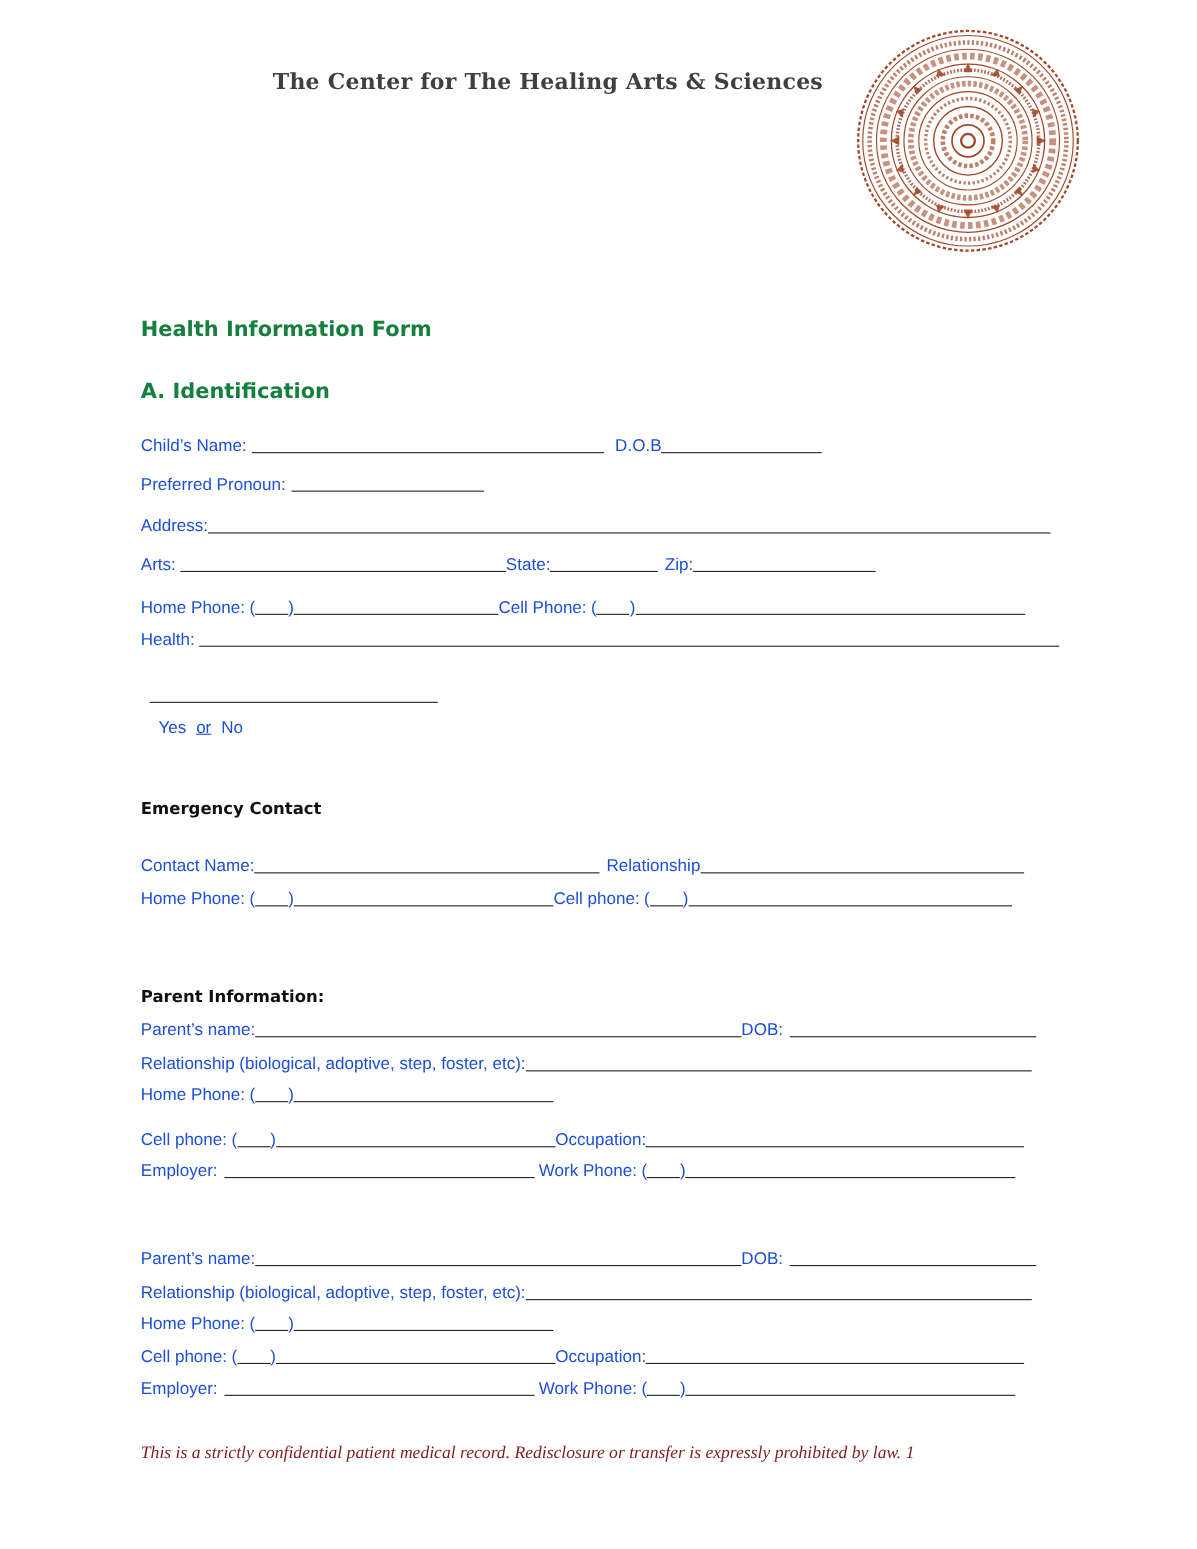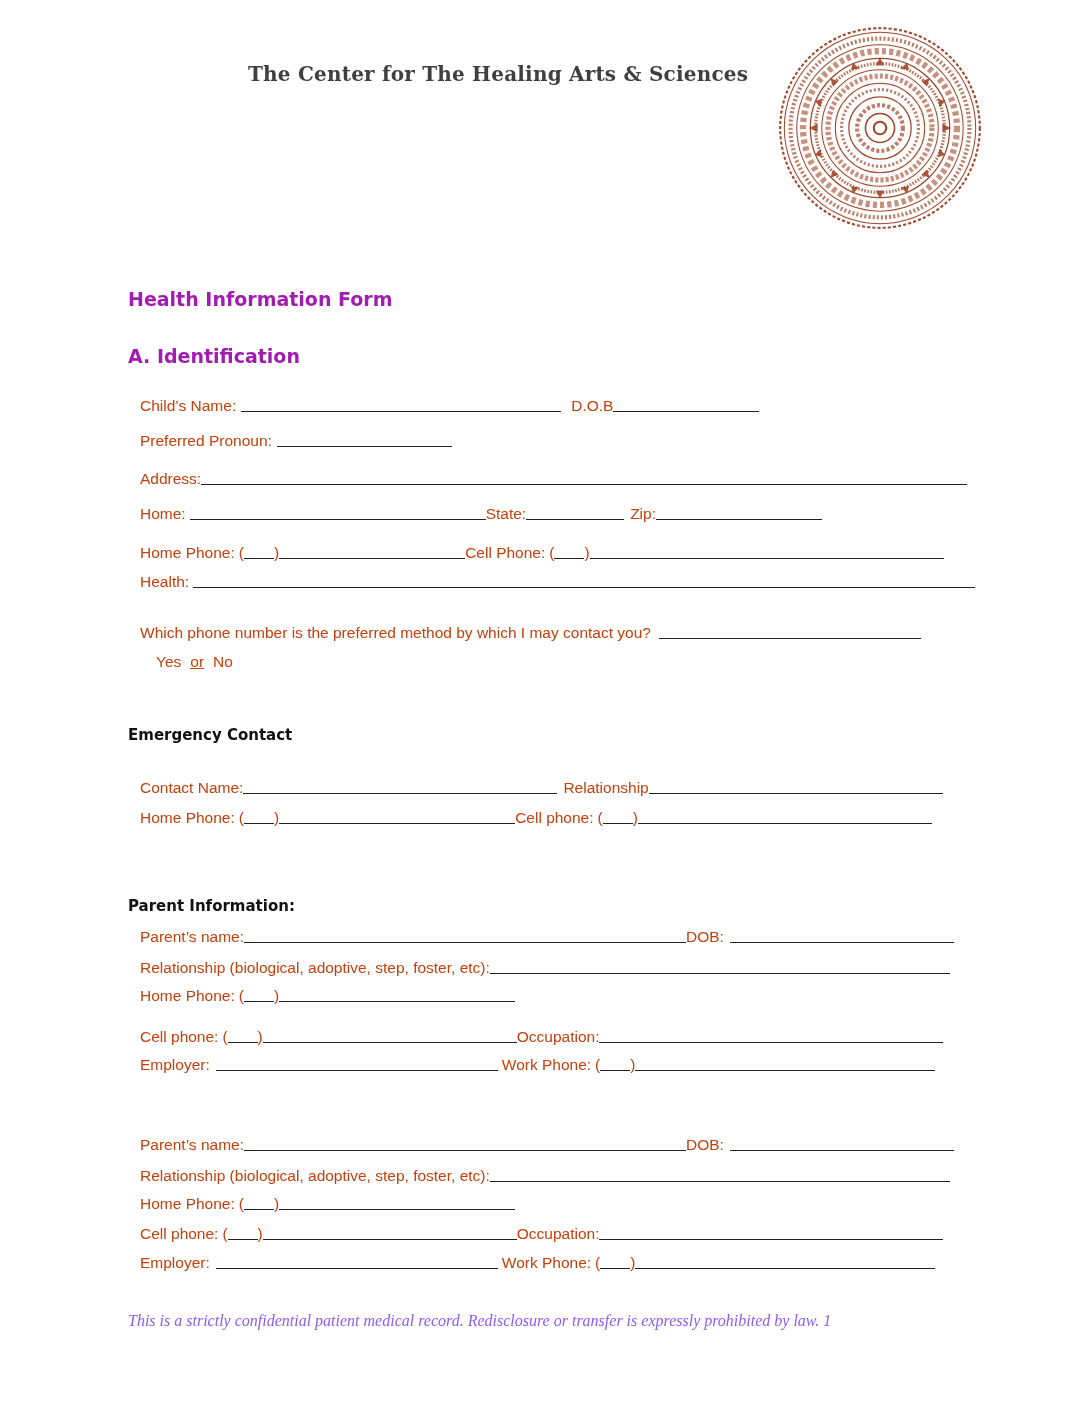--- a/index.html
+++ b/index.html
@@ -1,27 +1,27 @@
 <!DOCTYPE html>
 <html><head>
 <meta charset="utf-8">
 <style>
   html, body { margin: 0; padding: 0; background: #ffffff; }
   body { width: 1088px; height: 1408px; position: relative; overflow: hidden; font-family: "Liberation Sans", sans-serif; color: #1a1a1a; }
   .abs { position: absolute; white-space: nowrap; }
   .org-title { left: 248px; top: 62px; font-family: "DejaVu Serif", serif; font-weight: bold; font-size: 20px; color: #3f3f3f; letter-spacing: 0.2px; }
   .mandala { left: 776px; top: 24px; width: 208px; height: 208px; }
-  .h1 { left: 128px; font-family: "DejaVu Sans", sans-serif; font-weight: bold; font-size: 19px; color: #a21caf; }
+  .h1 { left: 128px; font-family: "DejaVu Sans", sans-serif; font-weight: bold; font-size: 19px; color: #15803d; }
   .h2 { left: 128px; font-family: "DejaVu Sans", sans-serif; font-weight: bold; font-size: 15px; color: #111; }
-  .row { left: 140px; font-size: 15.5px; color: #c2410c; display: flex; align-items: flex-end; height: 22px; }
+  .row { left: 128px; font-size: 15.5px; color: #1d4ed8; display: flex; align-items: flex-end; height: 22px; }
   .lbl { white-space: nowrap; }
   .blank { display: inline-block; border-bottom: 1.5px solid #222; height: 16px; margin-bottom: 3px; }
   .paren { white-space: nowrap; }
   .paren .pb { display: inline-block; width: 30px; border-bottom: 1.5px solid #222; height: 14px; margin-bottom: 3px; vertical-align: bottom; }
-  .footer { left: 128px; top: 1312px; font-family: "Liberation Serif", serif; font-style: italic; font-size: 16px; color: #8b5cf6; }
+  .footer { left: 128px; top: 1312px; font-family: "Liberation Serif", serif; font-style: italic; font-size: 16px; color: #7f1d1d; }
 </style>
 </head>
 <body>
 
 <div class="abs org-title">The Center for The Healing Arts &amp; Sciences</div>
 
 <svg class="abs mandala" viewBox="0 0 200 200">
   <g fill="none" stroke="#a0482a">
     <circle cx="100" cy="100" r="96" stroke-width="2" stroke-dasharray="3 2"></circle>
     <circle cx="100" cy="100" r="92" stroke-width="1"></circle>
@@ -76,21 +76,21 @@
   <span class="lbl">Preferred Pronoun:</span>
   <span class="blank" style="width:175px;margin-left:5px;"></span>
 </div>
 
 <div class="abs row" style="top:466px;">
   <span class="lbl">Address:</span>
   <span class="blank" style="width:766px;"></span>
 </div>
 
 <div class="abs row" style="top:501px;">
-  <span class="lbl">Home:</span>
+  <span class="lbl">Arts:</span>
   <span class="blank" style="width:296px;margin-left:4px;"></span>
   <span class="lbl">State:</span>
   <span class="blank" style="width:98px;"></span>
   <span class="lbl" style="margin-left:6px;">Zip:</span>
   <span class="blank" style="width:166px;"></span>
 </div>
 
 <div class="abs row" style="top:540px;">
   <span class="lbl">Home Phone:</span>
   <span class="paren" style="margin-left:4px;">(<span class="pb"></span>)</span>
@@ -99,21 +99,20 @@
   <span class="paren" style="margin-left:4px;">(<span class="pb"></span>)</span>
   <span class="blank" style="width:354px;"></span>
 </div>
 
 <div class="abs row" style="top:569px;">
   <span class="lbl">Health:</span>
   <span class="blank" style="width:782px;margin-left:4px;"></span>
 </div>
 
 <div class="abs row" style="top:620px;">
-  <span class="lbl">Which phone number is the preferred method by which I may contact you?</span>
   <span class="blank" style="width:262px;margin-left:8px;"></span>
 </div>
 
 <div class="abs row" style="top:649px;">
   <span class="lbl" style="margin-left:16px;">Yes</span>
   <span class="lbl" style="margin-left:9px;text-decoration:underline;">or</span>
   <span class="lbl" style="margin-left:9px;">No</span>
 </div>
 
 <div class="abs h2" style="top:726px;">Emergency Contact</div>

